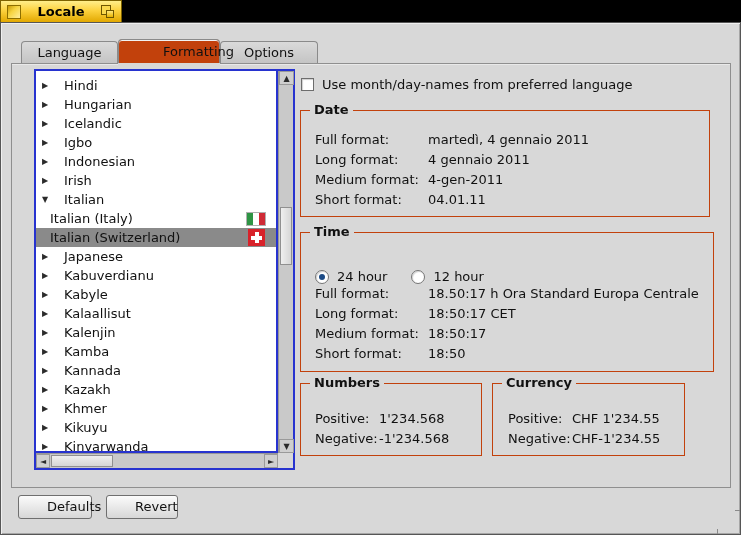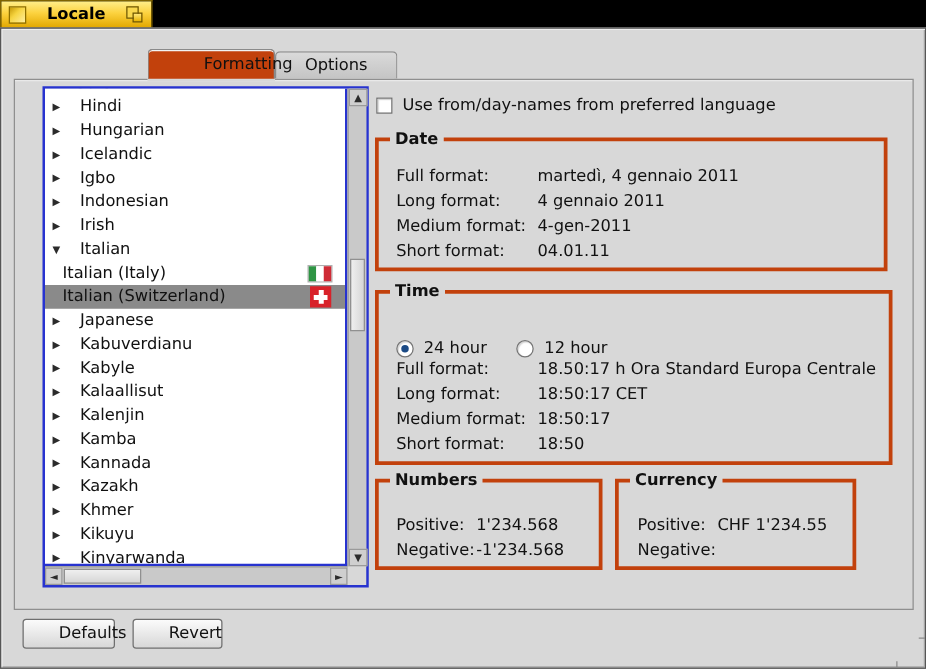--- a/index.html
+++ b/index.html
@@ -75,21 +75,21 @@
   .vthumb { position:absolute; left:1px; top:136px; width:12px; height:58px;
     background:linear-gradient(90deg,#efefef,#d6d6d6); border:1px solid #909090; }
   .hthumb { position:absolute; left:15px; top:1px; width:62px; height:12px;
     background:linear-gradient(180deg,#efefef,#d6d6d6); border:1px solid #909090; }
 
   
   .check-row { position:absolute; left:289px; top:13px; display:flex; align-items:center; }
   .checkbox { width:13px; height:13px; background:#fff; border:1px solid #6d6d6d;
     box-shadow: inset 1px 1px 1px #cfcfcf; margin-right:8px; flex:none; }
 
-  .groupbox { position:absolute; border:3px solid #c2410c; }
+  .groupbox { position:absolute; border:1px solid #c2410c; }
   .gb-title { position:absolute; top:-9px; left:9px; background:#d8d8d8;
     padding:0 4px; font-weight:bold; }
   .date-box { left:288px; top:46px; width:410px; height:107px; }
   .time-box { left:288px; top:168px; width:414px; height:140px; }
   .numbers-box { left:288px; top:319px; width:182px; height:73px; }
   .currency-box { left:480px; top:319px; width:193px; height:73px; }
 
   .format-row { position:absolute; left:14px; display:flex; line-height:18px; white-space:nowrap; }
   .format-row .fl { width:113px; flex:none; }
   .numbers-box .format-row .fl, .currency-box .format-row .fl { width:64px; }
@@ -119,20 +119,21 @@
     <div class="close-btn"></div>
     <div class="win-title">Locale</div>
     <div class="zoom-btn">
       <div class="zsq back"></div>
       <div class="zsq front"></div>
     </div>
   </div>
 
   <div class="window">
 
+    <div class="tab tab-language inactive">Language</div>
     <div class="tab tab-formatting active">Formatting</div>
     <div class="tab tab-options inactive">Options</div>
 
     <div class="tab-panel">
 
       <div class="scrollview">
         <div class="listview">
           <div class="list-inner">
               <div class="list-row">
                 <span class="row-label">Hebrew</span>
@@ -233,21 +234,21 @@
         </div>
         <div class="hscroll">
           <div class="sb-arr left">◄</div>
           <div class="hthumb"></div>
           <div class="sb-arr right">►</div>
         </div>
       </div>
 
       <div class="check-row">
         <div class="checkbox"></div>
-        <span>Use from/day-names from preferred language</span>
+        <span>Use month/day-names from preferred language</span>
       </div>
 
       <div class="groupbox date-box">
         <span class="gb-title">Date</span>
         <div class="format-row" style="top:20px">
           <span class="fl">Full format:</span>
           <span class="fv">martedì, 4 gennaio 2011</span>
         </div>
         <div class="format-row" style="top:40px">
           <span class="fl">Long format:</span>
@@ -303,20 +304,21 @@
       </div>
 
       <div class="groupbox currency-box">
         <span class="gb-title">Currency</span>
         <div class="format-row" style="top:26px">
           <span class="fl">Positive:</span>
           <span class="fv">CHF 1'234.55</span>
         </div>
         <div class="format-row" style="top:46px">
           <span class="fl">Negative:</span>
+          <span class="fv">CHF-1'234.55</span>
         </div>
       </div>
 
     </div>
 
     <div class="btn btn-defaults">Defaults</div>
     <div class="btn btn-revert">Revert</div>
 
     <div class="grip-r"></div>
     <div class="grip-b"></div>

